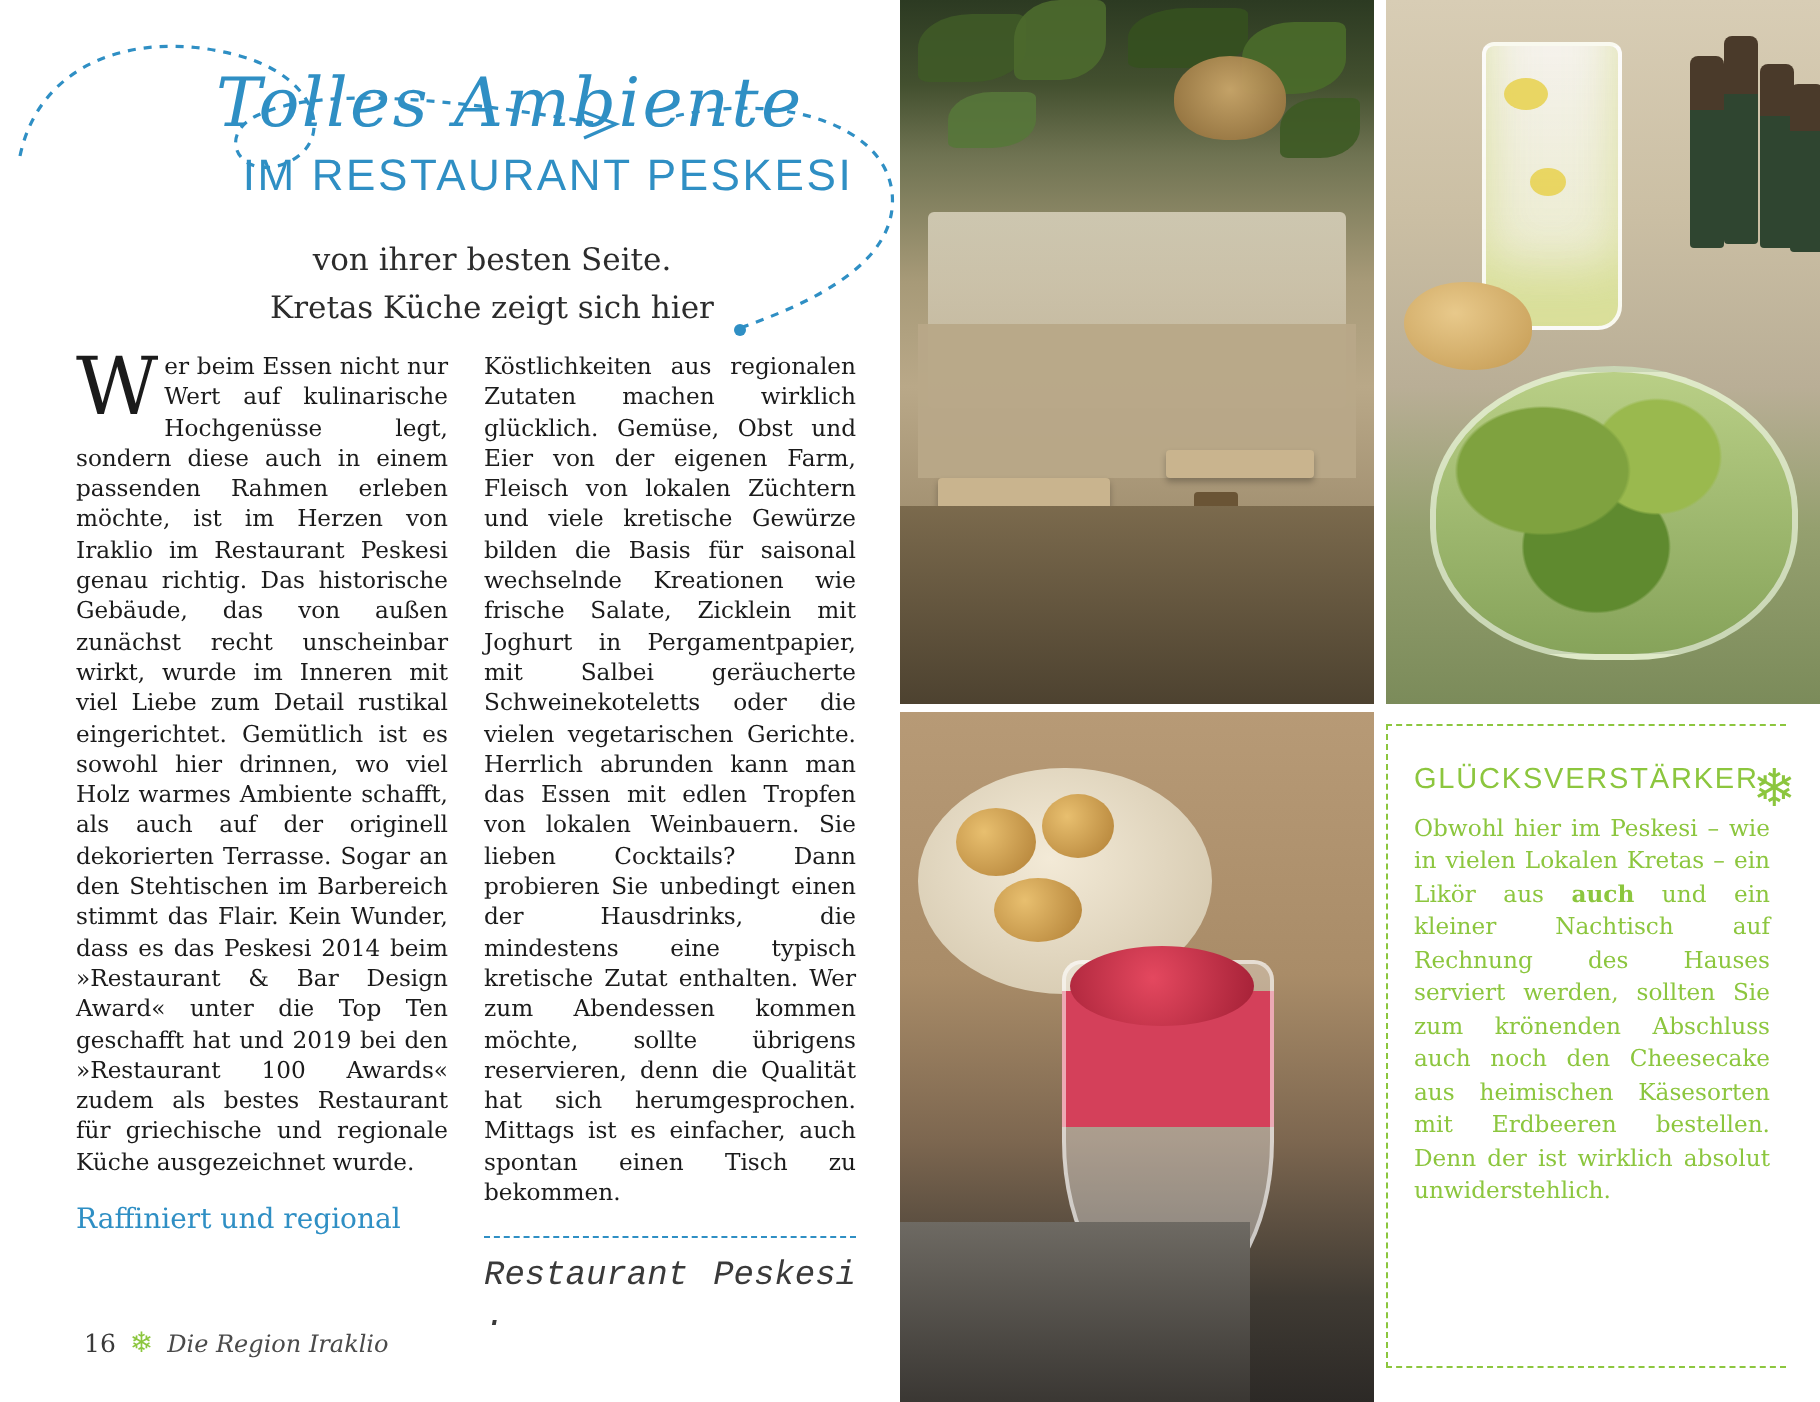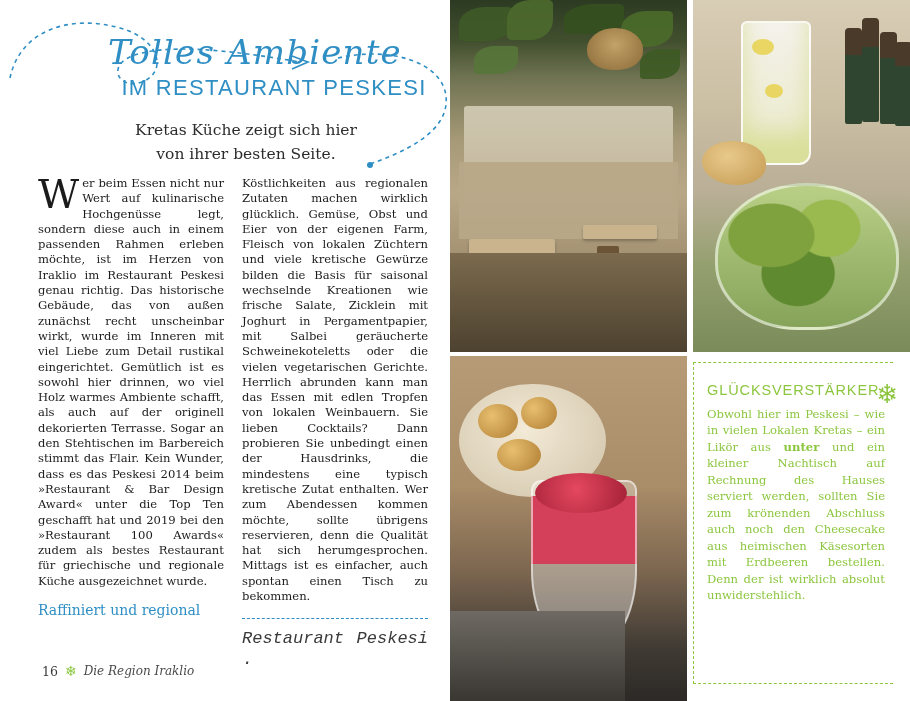--- a/index.html
+++ b/index.html
@@ -123,20 +123,21 @@
     line-height: 1.42;
     color: #3a3a3a;
   }
 
   
   .folio {
     position: absolute;
     left: 42px;
     bottom: 22px;
     display: flex;
+    align-items: center;
     gap: 7px;
     font-family: "DejaVu Serif", serif;
     font-size: 12.5px;
     color: #3a3a3a;
   }
   .folio .clover {
     color: #8cc63e;
     font-size: 14px;
     line-height: 1;
   }
@@ -400,22 +401,22 @@
 
   <svg class="swoosh-right" viewBox="0 0 140 140">
     <path d="M8,18 C60,6 112,22 116,56 C120,92 74,112 40,124" fill="none" stroke="#2f8fc4" stroke-width="1.6" stroke-dasharray="4 4"></path>
     <circle cx="40" cy="125" r="3" fill="#2f8fc4"></circle>
   </svg>
 
   <div class="headline-wrap">
     <div class="headline-script">Tolles Ambiente</div>
     <div class="headline-sub">IM RESTAURANT PESKESI</div>
     <div class="standfirst">
+      <div>von ihrer besten Seite.</div>
       <div>Kretas Küche zeigt sich hier</div>
-      <div>von ihrer besten Seite.</div>
     </div>
   </div>
 
   <div class="cols">
     <div class="col">
       <p class="dropcap-para">
         <span class="dropcap">W</span><span>er beim Essen nicht nur Wert auf kulinarische Hochgenüsse legt, sondern diese auch in einem passenden Rahmen erleben möchte, ist im Herzen von Iraklio im Restaurant Peskesi genau richtig. Das historische Gebäude, das von außen zunächst recht unscheinbar wirkt, wurde im Inneren mit viel Liebe zum Detail rustikal eingerichtet. Gemütlich ist es sowohl hier drinnen, wo viel Holz warmes Ambiente schafft, als auch auf der originell dekorierten Terrasse. Sogar an den Stehtischen im Barbereich stimmt das Flair. Kein Wunder, dass es das Peskesi 2014 beim »Restaurant &amp; Bar Design Award« unter die Top Ten geschafft hat und 2019 bei den »Restaurant 100 Awards« zudem als bestes Restaurant für griechische und regionale Küche ausgezeichnet wurde.</span>
       </p>
       <div class="subhead">Raffiniert und regional</div>
     </div>
@@ -477,18 +478,18 @@
     <div class="p3-straw"></div>
     <div class="p3-napkin"></div>
   </div>
 
   <div class="tipbox">
     <div class="tip-dashed"></div>
     <div class="tip-clover">❄</div>
     <div class="tip-inner">
       <div class="tip-title">GLÜCKSVERSTÄRKER</div>
       <div class="tip-body">
-        <span>Obwohl hier im Peskesi – wie in vielen Lokalen Kretas – ein Likör aus </span><b>unter</b><span> und ein kleiner Nachtisch auf Rechnung des Hauses serviert werden, sollten Sie zum krönenden Abschluss auch noch den Cheesecake aus heimischen Käsesorten mit Erdbeeren bestellen. Denn der ist wirklich absolut unwiderstehlich.</span>
+        <span>Obwohl hier im Peskesi – wie in vielen Lokalen Kretas – ein Likör aus </span><b>auch</b><span> und ein kleiner Nachtisch auf Rechnung des Hauses serviert werden, sollten Sie zum krönenden Abschluss auch noch den Cheesecake aus heimischen Käsesorten mit Erdbeeren bestellen. Denn der ist wirklich absolut unwiderstehlich.</span>
       </div>
     </div>
   </div>
 
 </div>
 
 </body></html>

